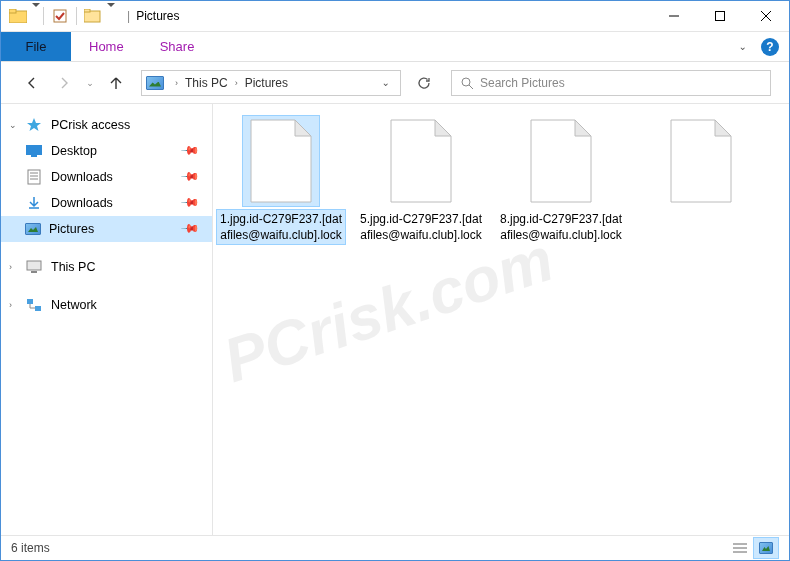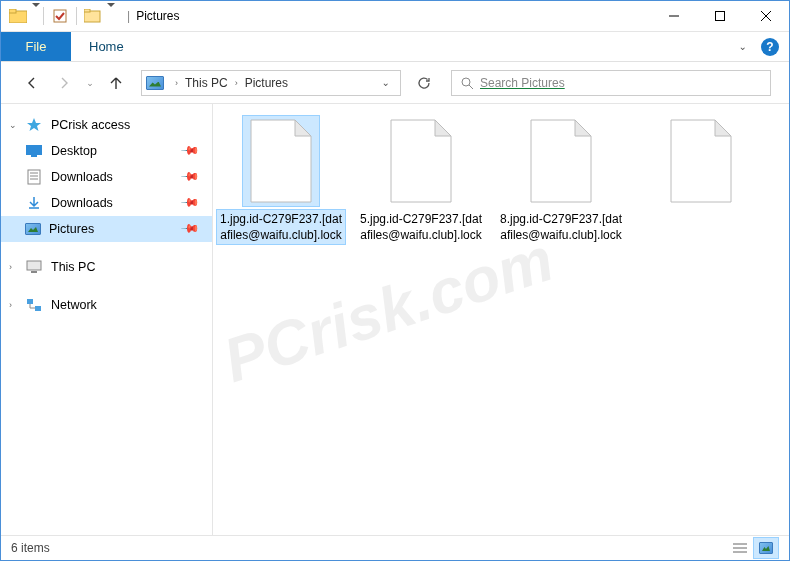--- a/index.html
+++ b/index.html
@@ -11,37 +11,37 @@
 .qat-item { width: 24px; height: 24px; display: flex; align-items: center; justify-content: center; margin: 0 1px; }
 .qat-sep { width: 1px; height: 18px; background: #d0d0d0; margin: 0 3px; }
 .qat-drop::after { content: ''; border: 4px solid transparent; border-top-color: #555; margin-left: 1px; margin-top: 4px; }
 .title-text { margin-left: 10px; font-size: 12px; color: #000; display: flex; align-items: center; }
 .title-pipe { color: #888; margin: 0 6px 0 2px; }
 .win-controls { margin-left: auto; display: flex; }
 .win-btn { width: 46px; height: 31px; display: flex; align-items: center; justify-content: center; font-size: 11px; }
 
 
 .ribbon { height: 30px; display: flex; align-items: stretch; border-bottom: 1px solid #e1e1e1; position: relative; }
-.file-tab { background: #1979ca; color: #fef9c3; width: 70px; display: flex; align-items: center; justify-content: center; font-size: 13px; }
-.ribbon-tab { padding: 0 18px; display: flex; align-items: center; font-size: 13px; color: #0c4a6e; }
+.file-tab { background: #1979ca; color: #0f172a; width: 70px; display: flex; align-items: center; justify-content: center; font-size: 13px; }
+.ribbon-tab { padding: 0 18px; display: flex; align-items: center; font-size: 13px; color: #a21caf; }
 .ribbon-right { margin-left: auto; display: flex; align-items: center; padding-right: 10px; gap: 14px; }
 .help-icon { width: 18px; height: 18px; border-radius: 50%; background: #1979ca; color: #fff; display: flex; align-items: center; justify-content: center; font-size: 12px; font-weight: bold; }
 
 
 .navbar { height: 42px; display: flex; align-items: center; padding: 0 18px; gap: 6px; border-bottom: 1px solid #e5e5e5; }
 .nav-btn { width: 26px; height: 26px; display: flex; align-items: center; justify-content: center; color: #777; }
 .nav-btn.enabled { color: #333; }
 .breadcrumb-box { flex: 0 1 260px; height: 26px; border: 1px solid #ccc; display: flex; align-items: center; padding: 0 4px; margin-left: 6px; }
 .bc-icon { width: 18px; height: 14px; margin-right: 8px; }
 .bc-item { font-size: 12px; color: #333; padding: 0 4px; }
 .bc-chev { font-size: 9px; color: #666; padding: 0 3px; }
 .bc-drop { margin-left: auto; padding: 0 6px; }
 .refresh-btn { width: 26px; height: 26px; display: flex; align-items: center; justify-content: center; color: #555; margin-left: 4px; }
 .search-box { flex: 1; height: 26px; border: 1px solid #ccc; display: flex; align-items: center; padding: 0 8px; margin-left: 8px; }
-.search-input { border: none; outline: none; flex: 1; font-size: 12px; color: #15803d; text-decoration: underline; }
+.search-input { border: none; outline: none; flex: 1; font-size: 12px; color: #15803d; }
 .search-input::placeholder { color: #888; }
 
 
 .body-area { display: flex; height: calc(100% - 31px - 30px - 42px - 25px); position: relative; }
 .watermark { position: absolute; inset: 0; display: flex; align-items: center; justify-content: center; pointer-events: none; z-index: 1; }
 
 
 .sidebar { width: 212px; border-right: 1px solid #e5e5e5; padding: 8px 0; overflow: hidden; position: relative; z-index: 2; }
 .tree-item { height: 26px; display: flex; align-items: center; font-size: 12.5px; padding-left: 24px; position: relative; }
 .tree-item.indent { }
@@ -118,20 +118,21 @@
           <line x1="0" y1="0" x2="10" y2="10" stroke="#000"></line>
           <line x1="10" y1="0" x2="0" y2="10" stroke="#000"></line>
         </svg>
       </div>
   </div>
 </div>
 
 <div class="ribbon">
   <div class="file-tab">File</div>
   <div class="ribbon-tab">Home</div>
+  <div class="ribbon-tab">Share</div>
   <div class="ribbon-right">
     <span style="color:#555;font-size:10px;">⌄</span>
     <div class="help-icon">?</div>
   </div>
 </div>
 
 <div class="navbar">
   <div class="nav-btn enabled">
       <svg width="16" height="16" viewBox="0 0 16 16">
         <path d="M10 3 L5 8 L10 13" fill="none" stroke="#333" stroke-width="1.4"></path>

